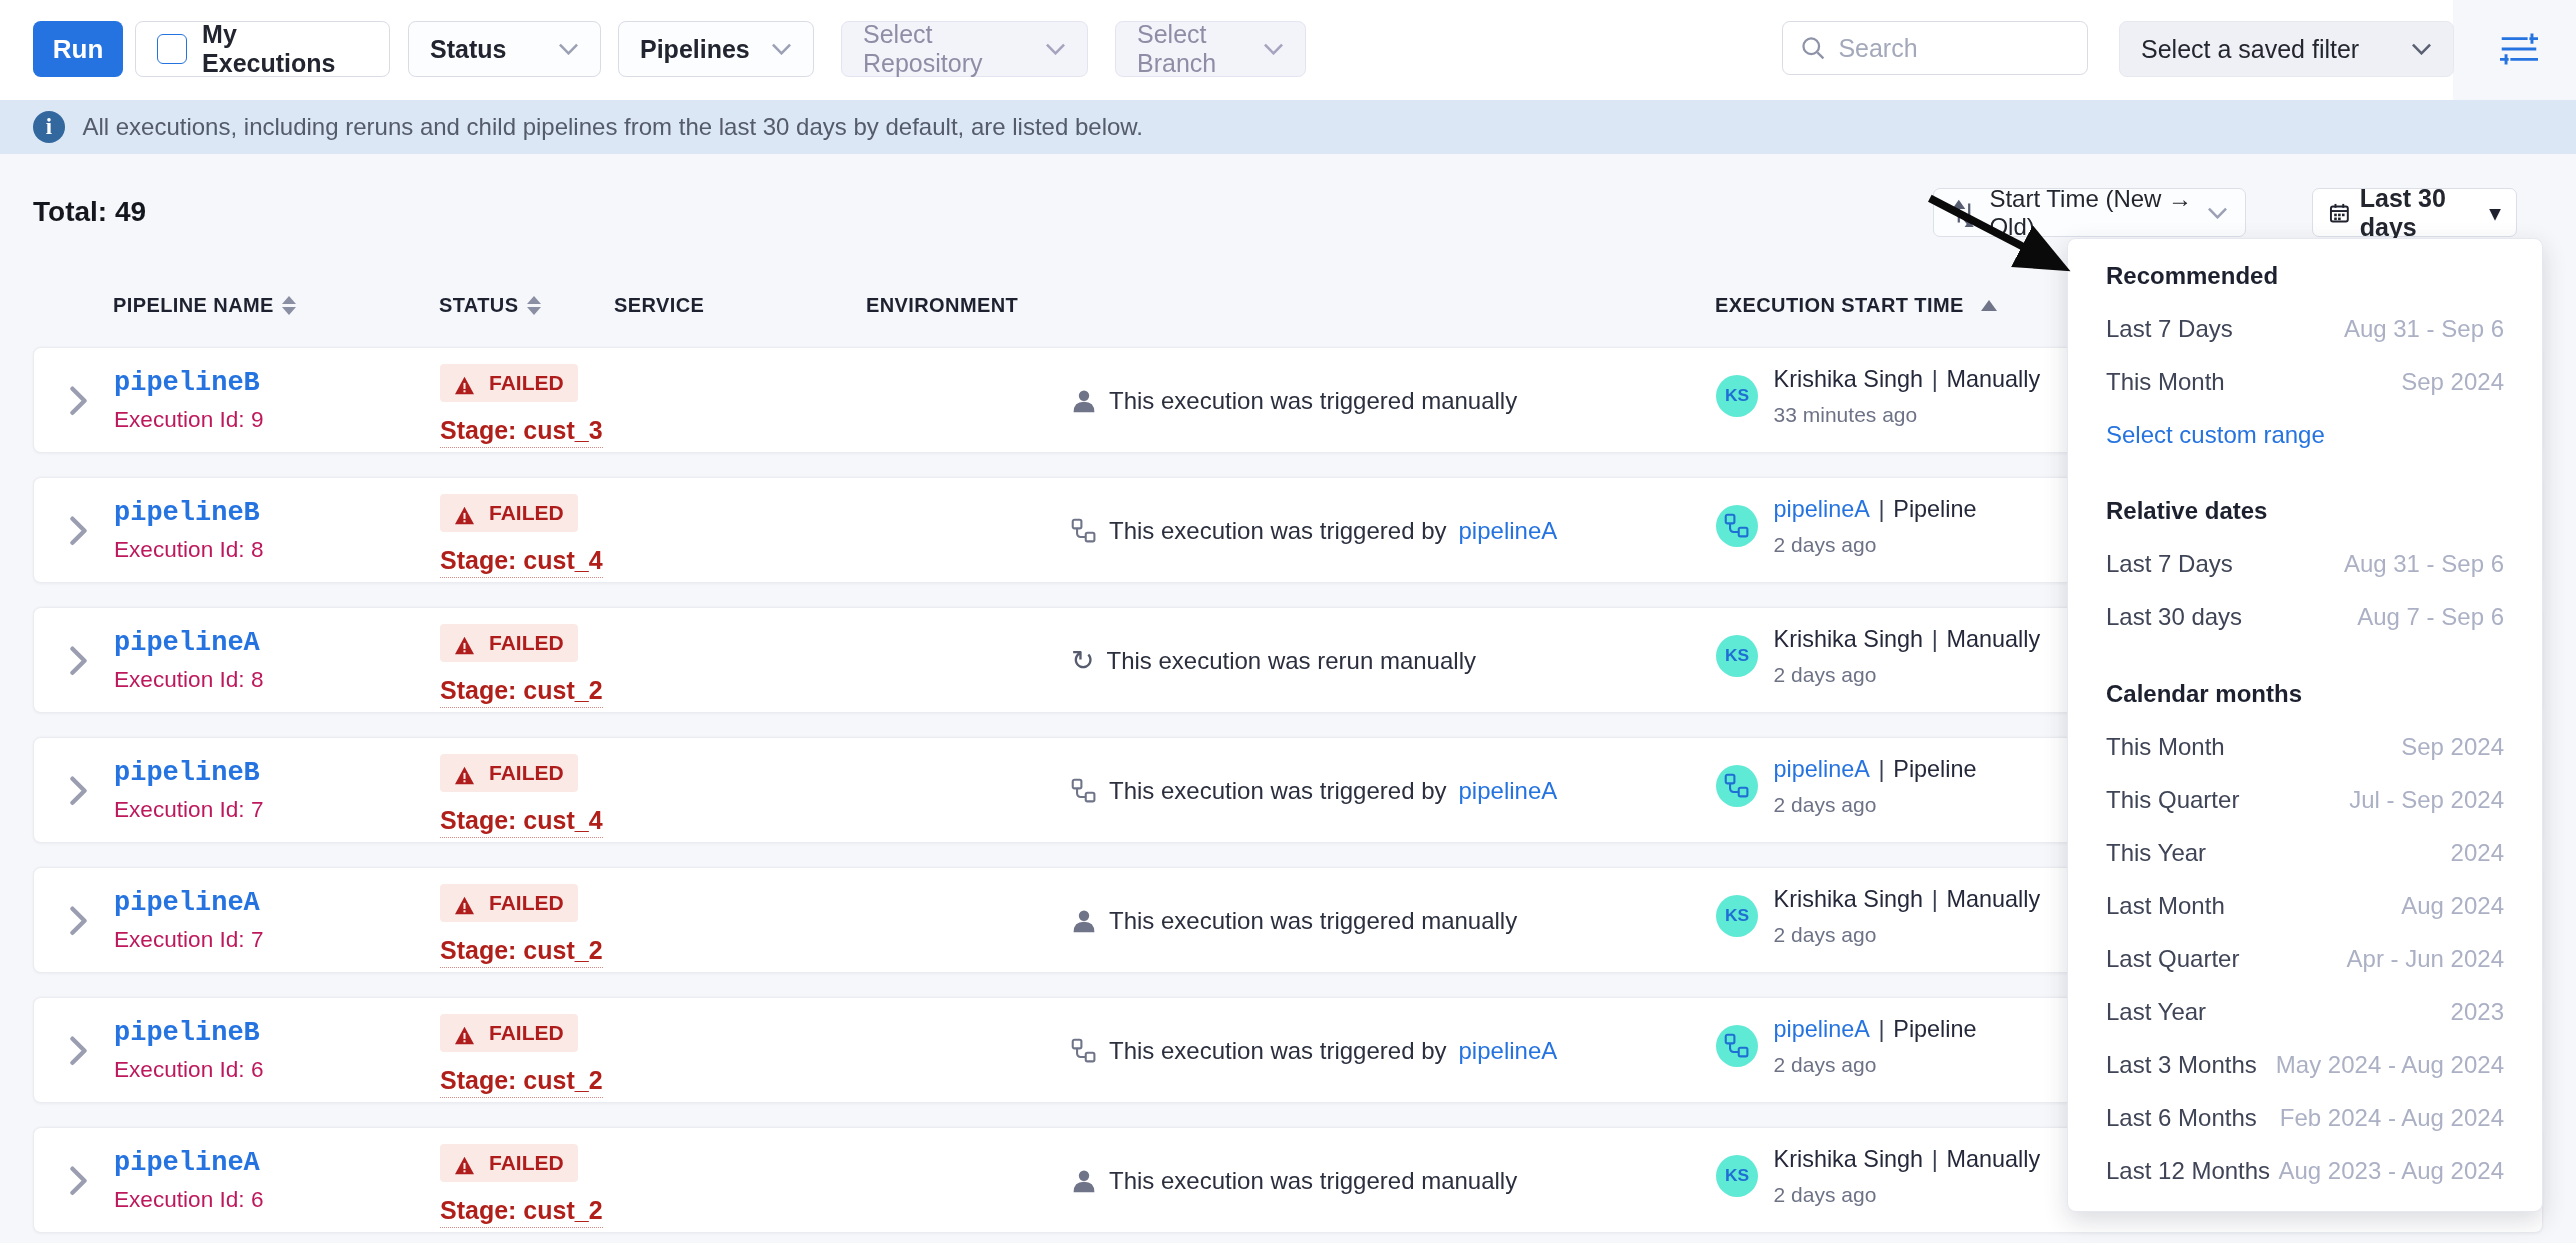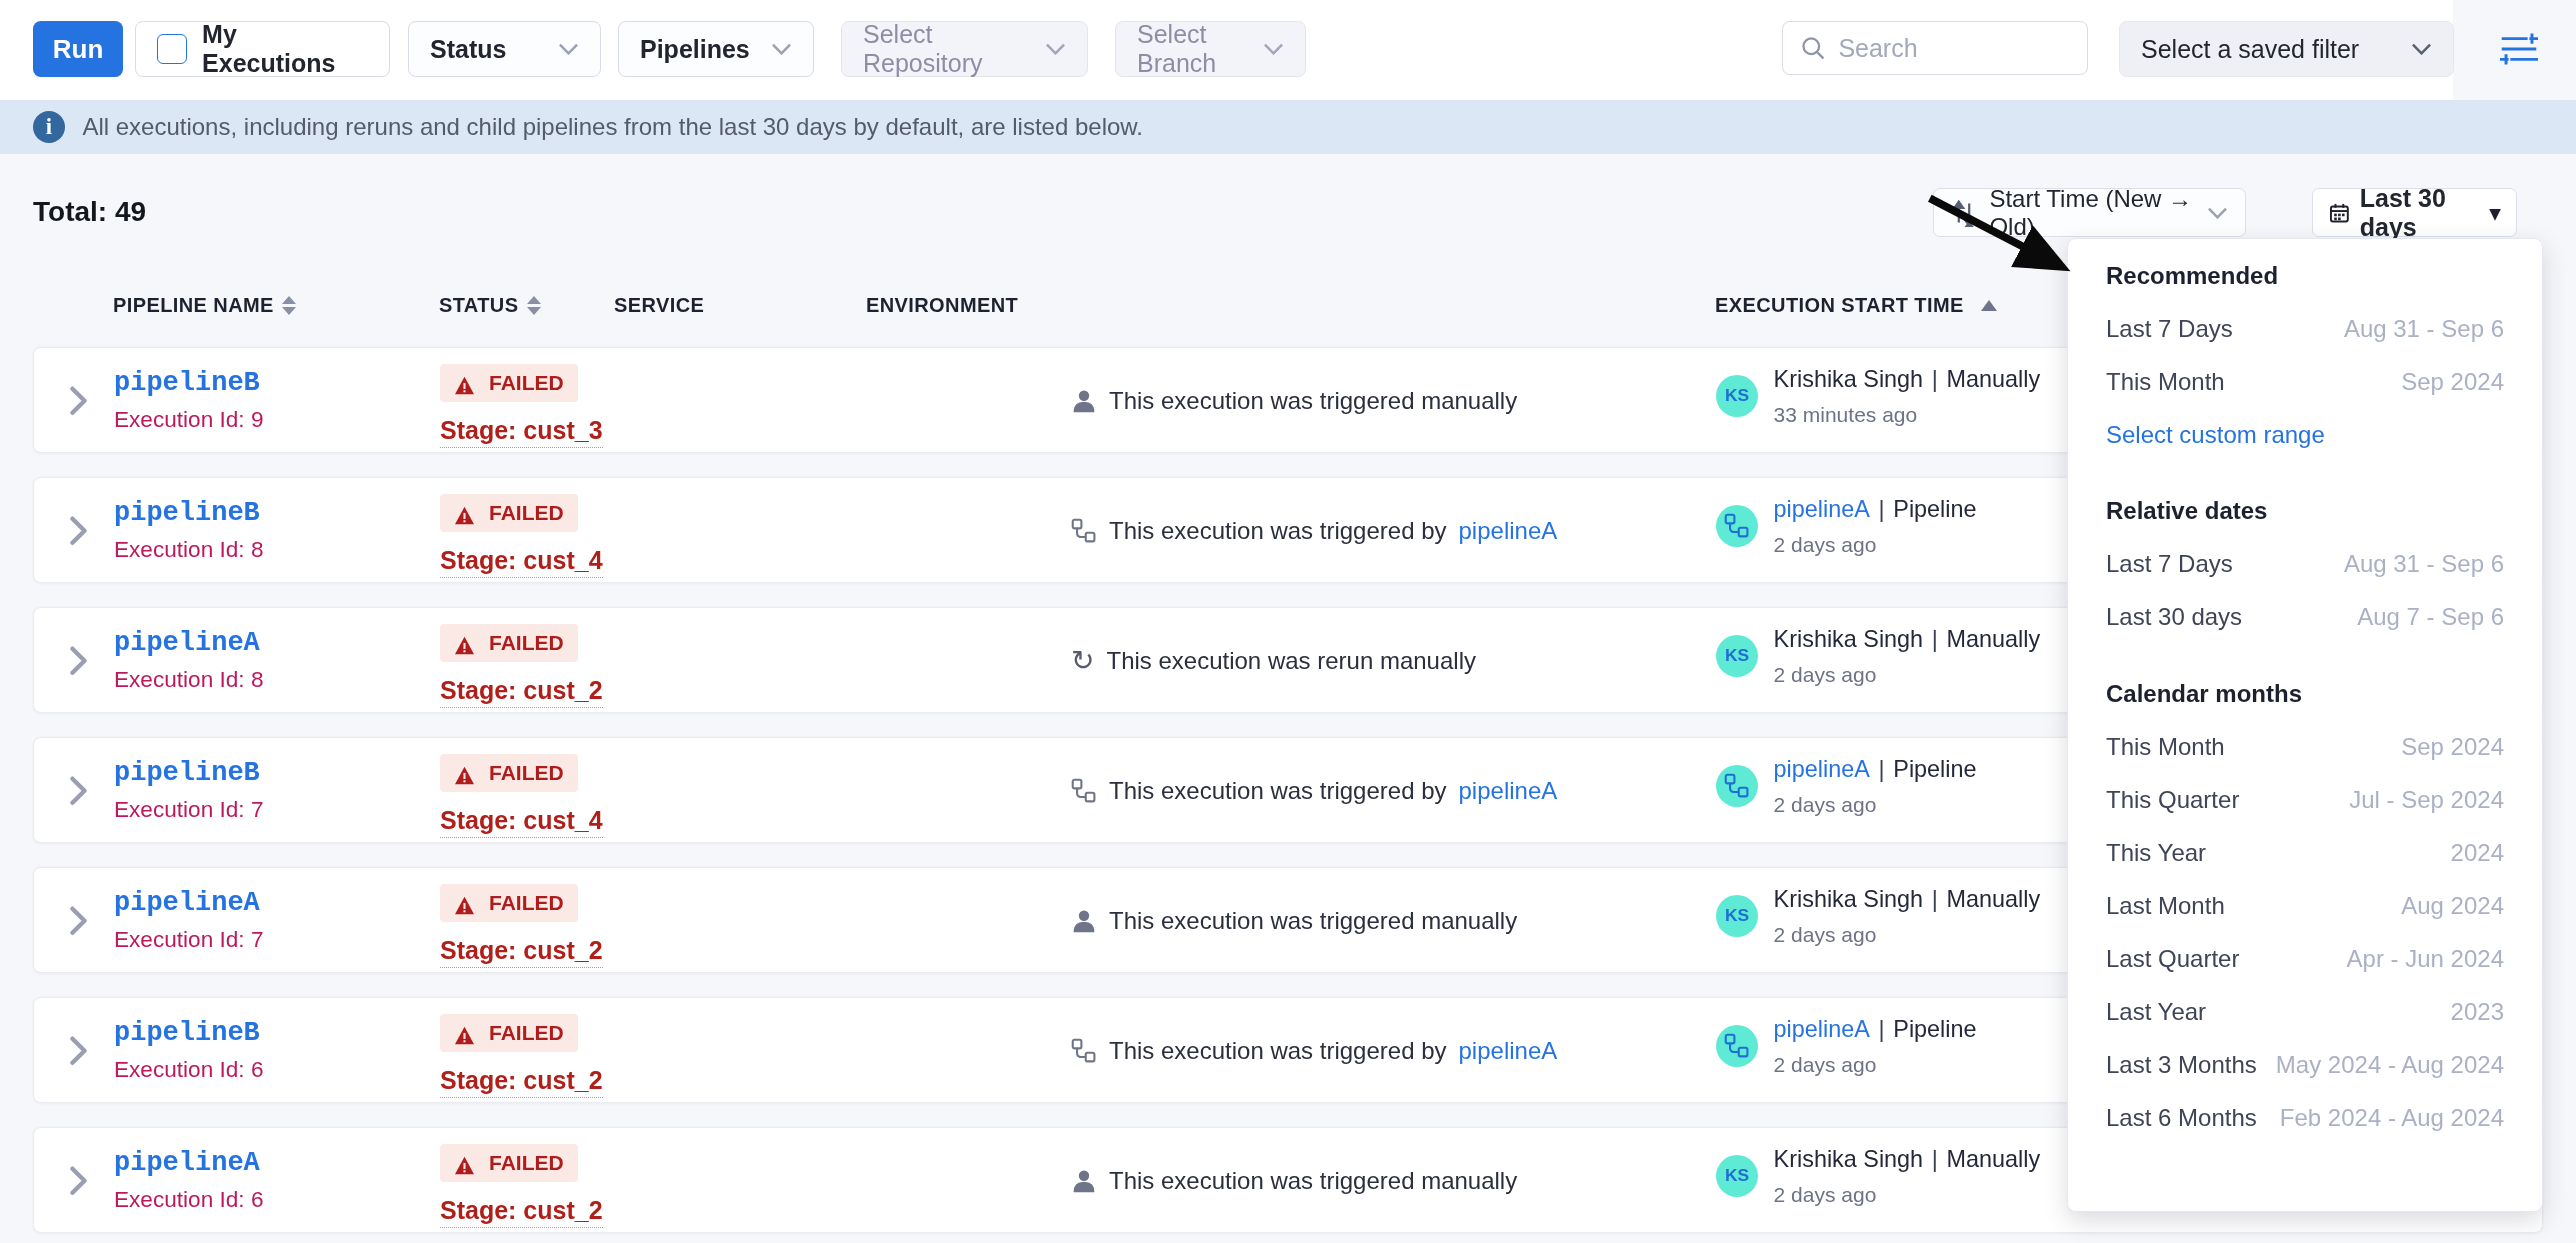--- a/index.html
+++ b/index.html
@@ -537,20 +537,24 @@
     <span class="val">2023</span>
   </div>
   <div class="mrow mitem">
     <span>Last 3 Months</span>
     <span class="val">May 2024 - Aug 2024</span>
   </div>
   <div class="mrow mitem">
     <span>Last 6 Months</span>
     <span class="val">Feb 2024 - Aug 2024</span>
   </div>
+  <div class="mrow mitem">
+    <span>Last 12 Months</span>
+    <span class="val">Aug 2023 - Aug 2024</span>
+  </div>
 </div>
 
 <svg class="arrow-overlay" viewBox="0 0 2966 1432">
   <defs>
     <marker id="ah" markerWidth="8" markerHeight="8" refX="5.5" refY="3" orient="auto">
       <path d="M0,0 L7,3 L0,6 Z" fill="#0a0a0a"></path>
     </marker>
   </defs>
   <line x1="2222" y1="228" x2="2372" y2="306" stroke="#0a0a0a" stroke-width="9" marker-end="url(#ah)"></line>
 </svg>

